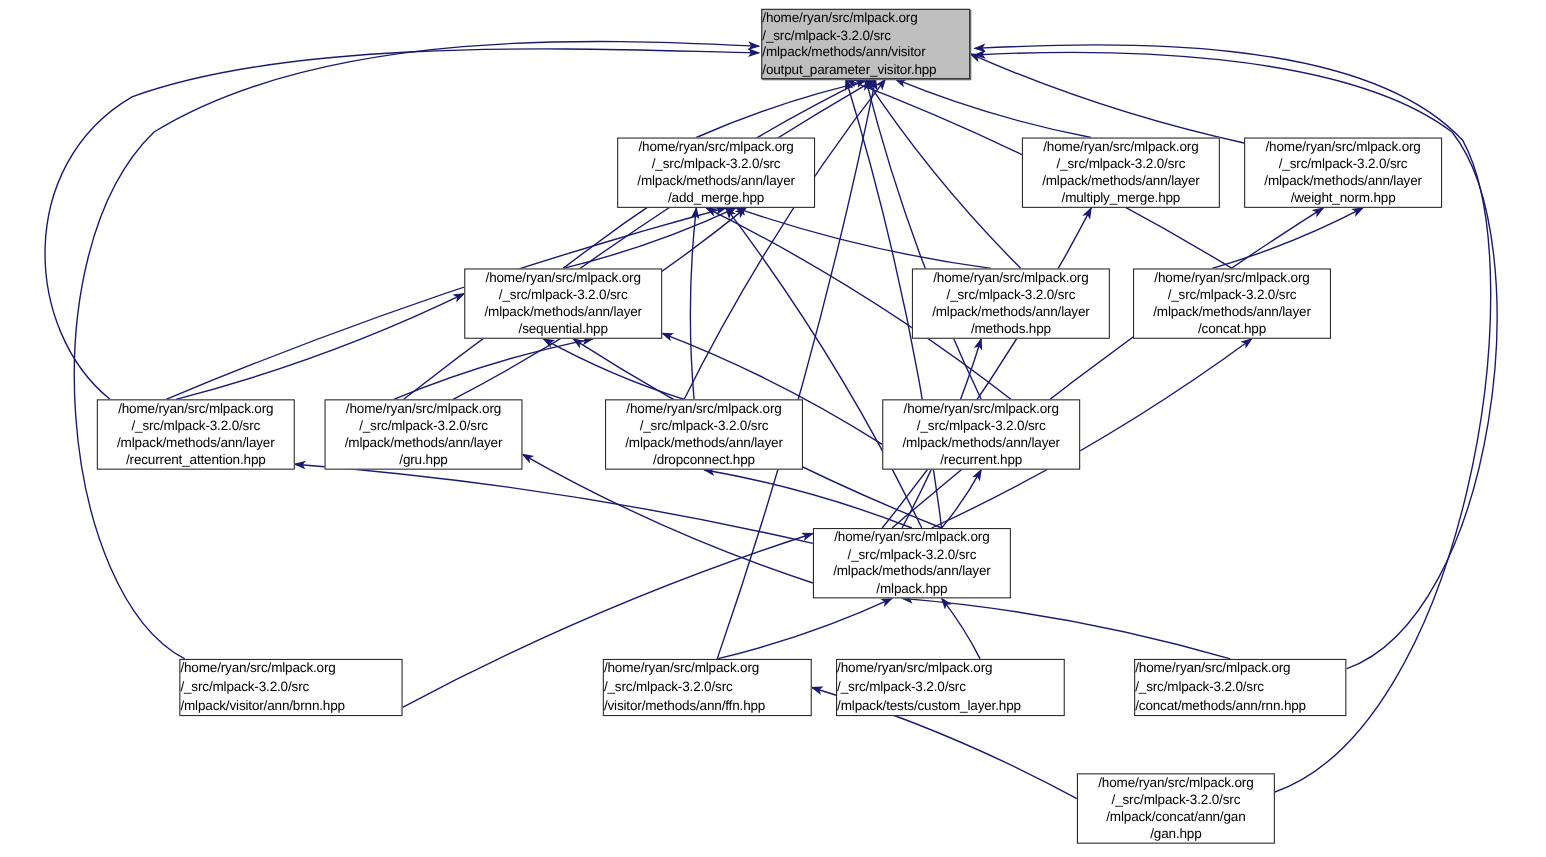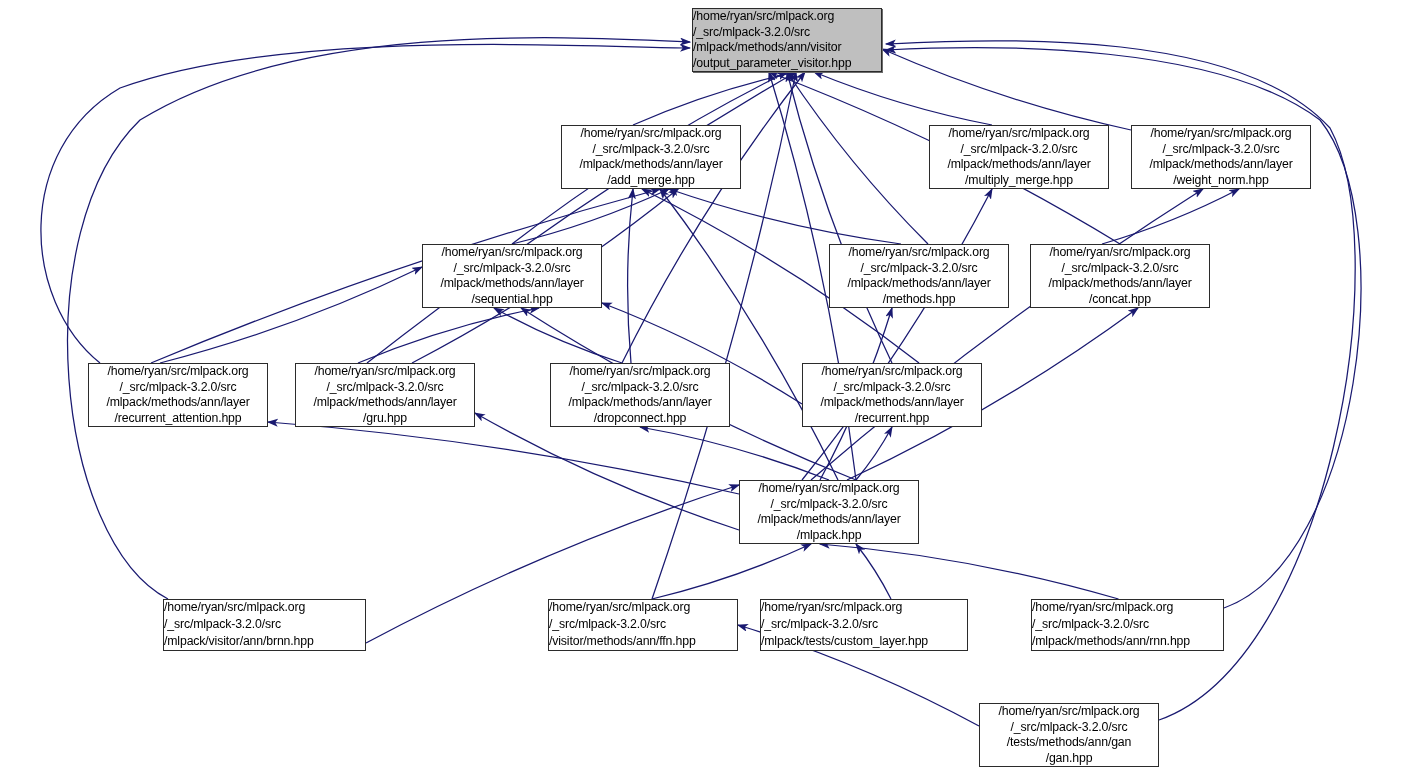--- a/index.html
+++ b/index.html
@@ -115,15 +115,15 @@
     <div class="node" style="left: 829px; top: 244px; width: 180px; height: 64px;"><span class="ln">/home/ryan/src/mlpack.org</span><span class="ln">/_src/mlpack-3.2.0/src</span><span class="ln">/mlpack/methods/ann/layer</span><span class="ln">/methods.hpp</span></div>
     <div class="node" style="left: 1030px; top: 244px; width: 180px; height: 64px;"><span class="ln">/home/ryan/src/mlpack.org</span><span class="ln">/_src/mlpack-3.2.0/src</span><span class="ln">/mlpack/methods/ann/layer</span><span class="ln">/concat.hpp</span></div>
     <div class="node" style="left: 88px; top: 363px; width: 180px; height: 64px;"><span class="ln">/home/ryan/src/mlpack.org</span><span class="ln">/_src/mlpack-3.2.0/src</span><span class="ln">/mlpack/methods/ann/layer</span><span class="ln">/recurrent_attention.hpp</span></div>
     <div class="node" style="left: 295px; top: 363px; width: 180px; height: 64px;"><span class="ln">/home/ryan/src/mlpack.org</span><span class="ln">/_src/mlpack-3.2.0/src</span><span class="ln">/mlpack/methods/ann/layer</span><span class="ln">/gru.hpp</span></div>
     <div class="node" style="left: 550px; top: 363px; width: 180px; height: 64px;"><span class="ln">/home/ryan/src/mlpack.org</span><span class="ln">/_src/mlpack-3.2.0/src</span><span class="ln">/mlpack/methods/ann/layer</span><span class="ln">/dropconnect.hpp</span></div>
     <div class="node" style="left: 802px; top: 363px; width: 180px; height: 64px;"><span class="ln">/home/ryan/src/mlpack.org</span><span class="ln">/_src/mlpack-3.2.0/src</span><span class="ln">/mlpack/methods/ann/layer</span><span class="ln">/recurrent.hpp</span></div>
     <div class="node" style="left: 739px; top: 480px; width: 180px; height: 64px;"><span class="ln">/home/ryan/src/mlpack.org</span><span class="ln">/_src/mlpack-3.2.0/src</span><span class="ln">/mlpack/methods/ann/layer</span><span class="ln">/mlpack.hpp</span></div>
     <div class="node left" style="left: 163px; top: 599px; width: 203px; height: 52px;"><span class="ln">/home/ryan/src/mlpack.org</span><span class="ln">/_src/mlpack-3.2.0/src</span><span class="ln">/mlpack/visitor/ann/brnn.hpp</span></div>
     <div class="node left" style="left: 548px; top: 599px; width: 190px; height: 52px;"><span class="ln">/home/ryan/src/mlpack.org</span><span class="ln">/_src/mlpack-3.2.0/src</span><span class="ln">/visitor/methods/ann/ffn.hpp</span></div>
     <div class="node left" style="left: 760px; top: 599px; width: 208px; height: 52px;"><span class="ln">/home/ryan/src/mlpack.org</span><span class="ln">/_src/mlpack-3.2.0/src</span><span class="ln">/mlpack/tests/custom_layer.hpp</span></div>
-    <div class="node left" style="left: 1031px; top: 599px; width: 193px; height: 52px;"><span class="ln">/home/ryan/src/mlpack.org</span><span class="ln">/_src/mlpack-3.2.0/src</span><span class="ln">/mlpack/methods/ann/rnn.hpp</span></div>
-    <div class="node" style="left: 979px; top: 703px; width: 180px; height: 64px;"><span class="ln">/home/ryan/src/mlpack.org</span><span class="ln">/_src/mlpack-3.2.0/src</span><span class="ln">/tests/methods/ann/gan</span><span class="ln">/gan.hpp</span></div>
+    <div class="node left" style="left: 1031px; top: 599px; width: 193px; height: 52px;"><span class="ln">/home/ryan/src/mlpack.org</span><span class="ln">/_src/mlpack-3.2.0/src</span><span class="ln">/concat/methods/ann/rnn.hpp</span></div>
+    <div class="node" style="left: 979px; top: 703px; width: 180px; height: 64px;"><span class="ln">/home/ryan/src/mlpack.org</span><span class="ln">/_src/mlpack-3.2.0/src</span><span class="ln">/mlpack/concat/ann/gan</span><span class="ln">/gan.hpp</span></div>
   </div>
 
 </body></html>

